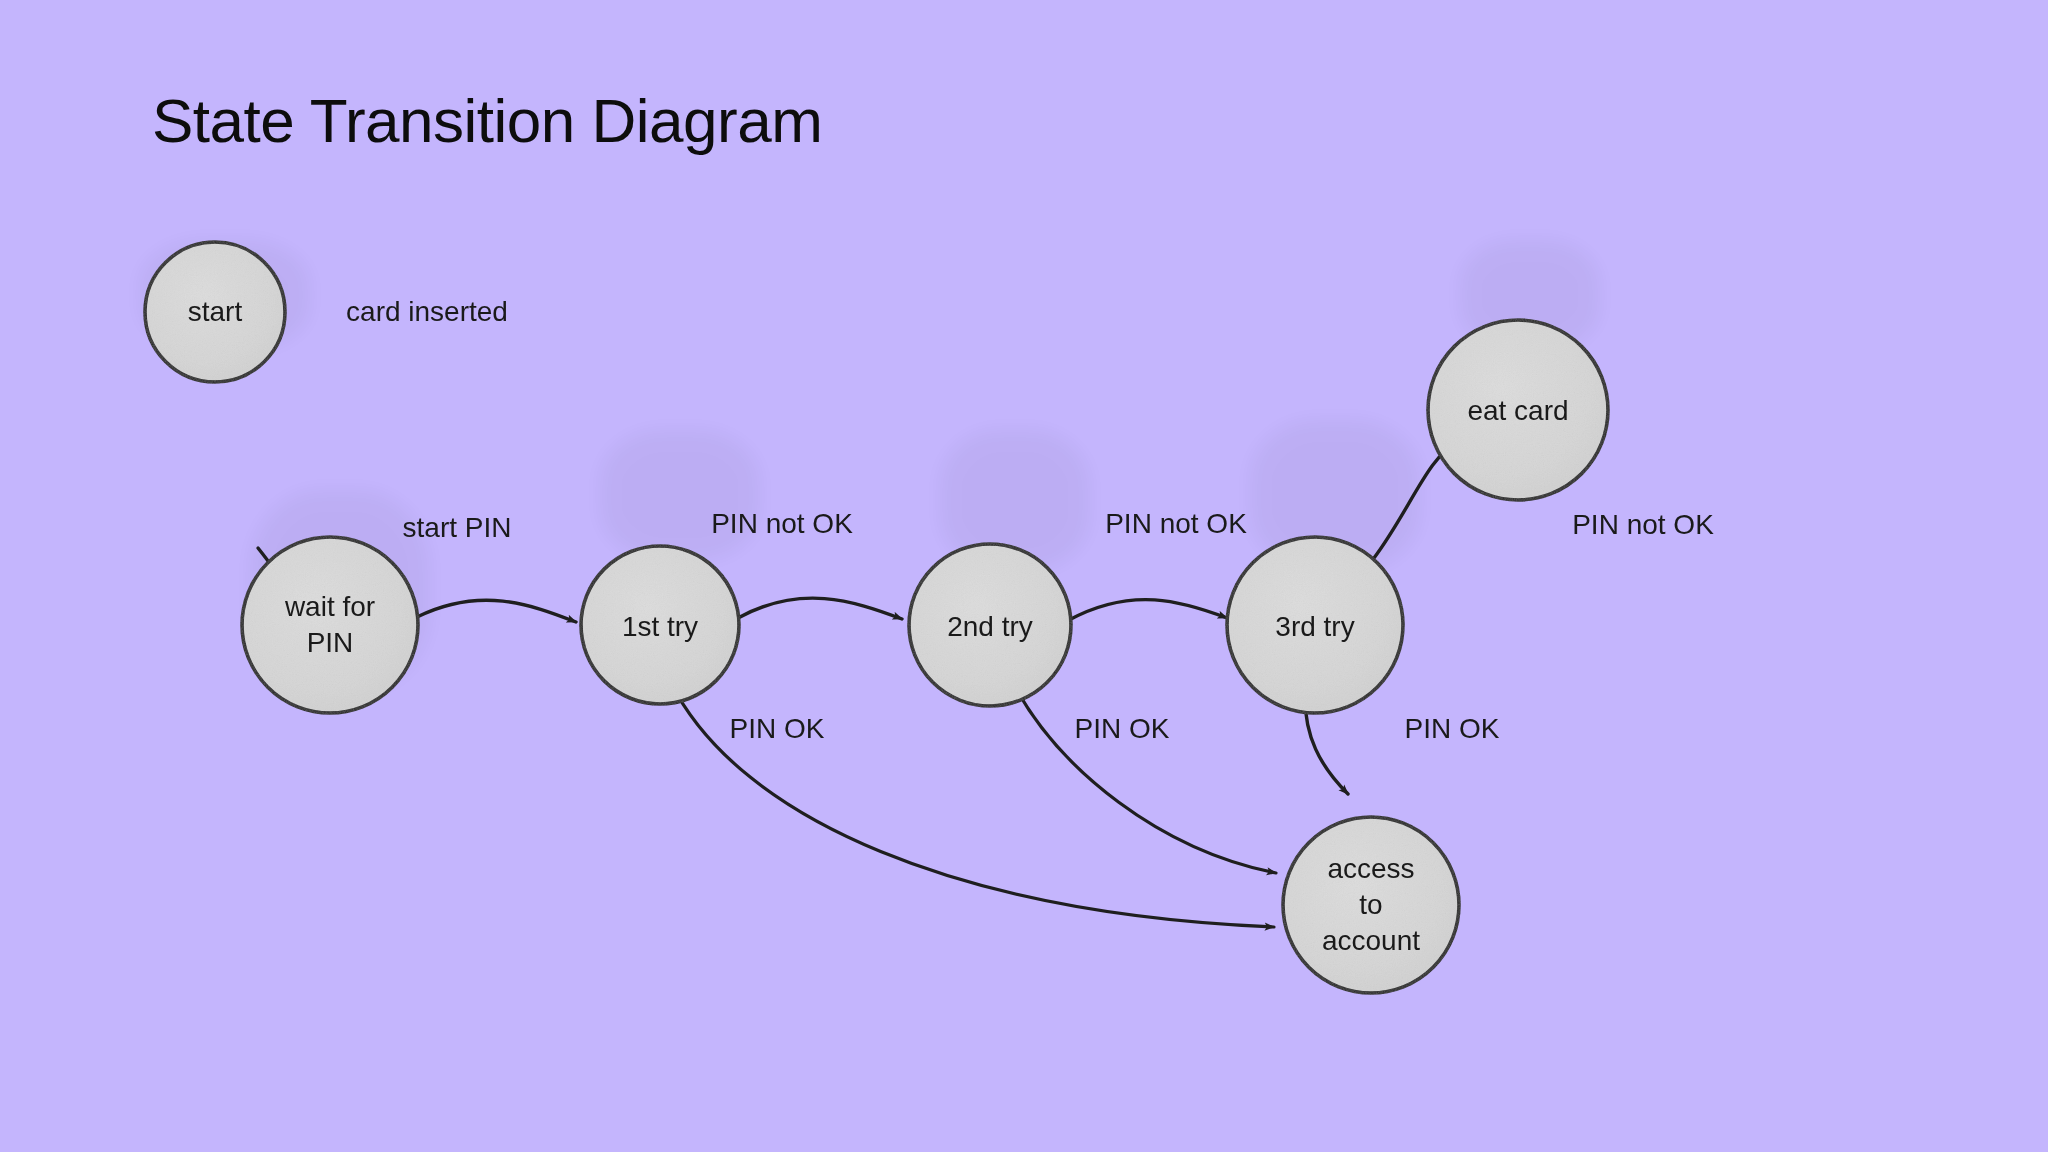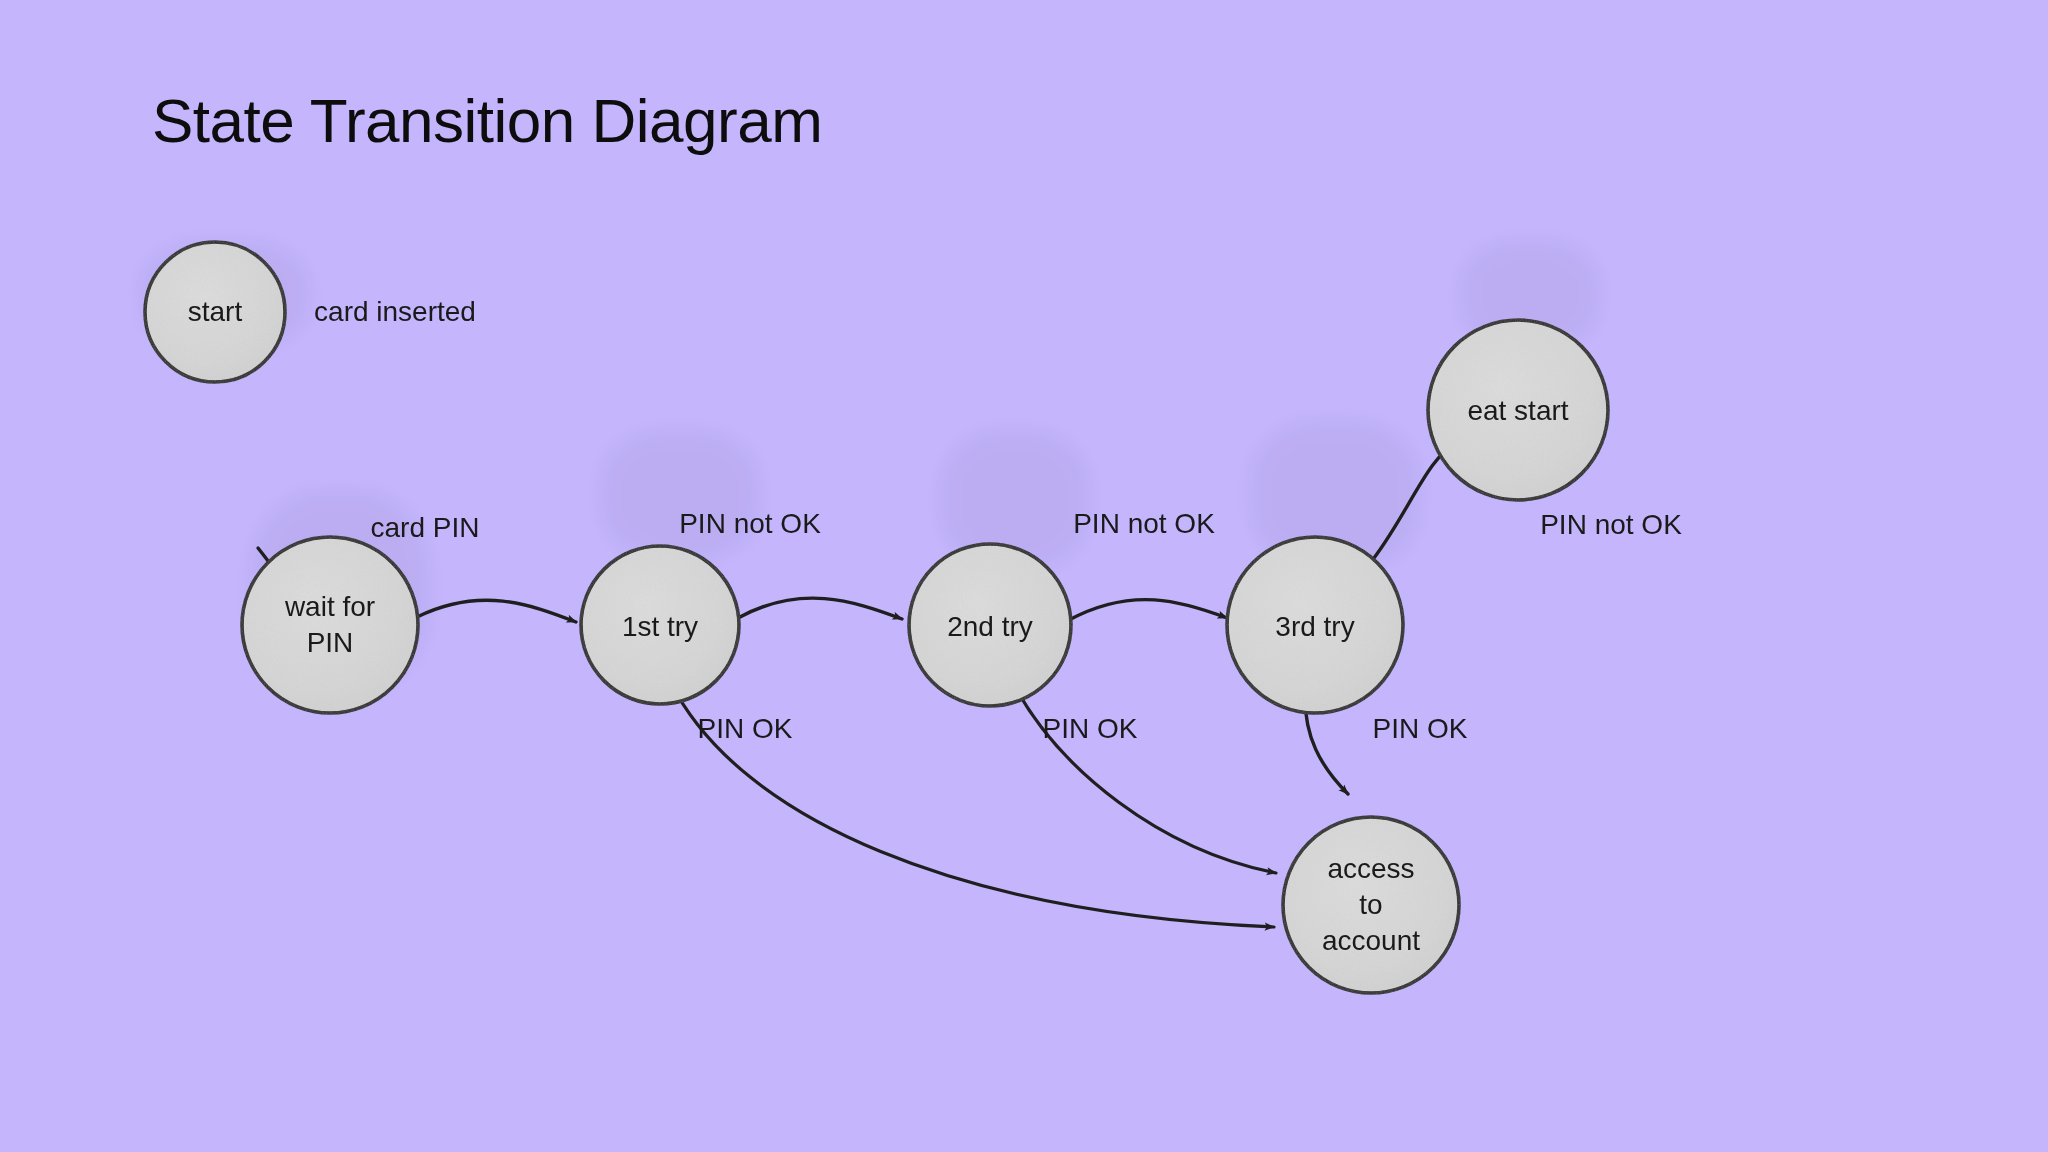--- a/index.html
+++ b/index.html
@@ -70,20 +70,21 @@
   
   .edge-label {
     position: absolute;
     transform: translate(-50%, -50%);
     color: #1a1a1a;
     font-size: 28px;
     line-height: 1.2;
     font-family: "Liberation Sans", sans-serif;
     white-space: nowrap;
     pointer-events: none;
+    margin-left: 32px;
   }
 
   
   .ghost {
     position: absolute;
     border-radius: 40%;
     background: #000;
     opacity: 0.035;
     filter: blur(9px);
     pointer-events: none;
@@ -164,29 +165,29 @@
 
     <div class="node-label" style="left:330px; top:445px;">wait for
 PIN</div>
 
     <div class="node-label" style="left:660px; top:447px;">1st try</div>
 
     <div class="node-label" style="left:990px; top:447px;">2nd try</div>
 
     <div class="node-label" style="left:1315px; top:447px;">3rd try</div>
 
-    <div class="node-label" style="left:1518px; top:231px;">eat start</div>
+    <div class="node-label" style="left:1518px; top:231px;">eat card</div>
 
     <div class="node-label" style="left:1371px; top:725px;">access
 to
 account</div>
 
     <div class="edge-label" style="left:395px; top:132px;">card inserted</div>
 
-    <div class="edge-label" style="left:425px; top:348px;">card PIN</div>
+    <div class="edge-label" style="left:425px; top:348px;">start PIN</div>
 
     <div class="edge-label" style="left:750px; top:344px;">PIN not OK</div>
 
     <div class="edge-label" style="left:1144px; top:344px;">PIN not OK</div>
 
     <div class="edge-label" style="left:1611px; top:345px;">PIN not OK</div>
 
     <div class="edge-label" style="left:745px; top:549px;">PIN OK</div>
 
     <div class="edge-label" style="left:1090px; top:549px;">PIN OK</div>

